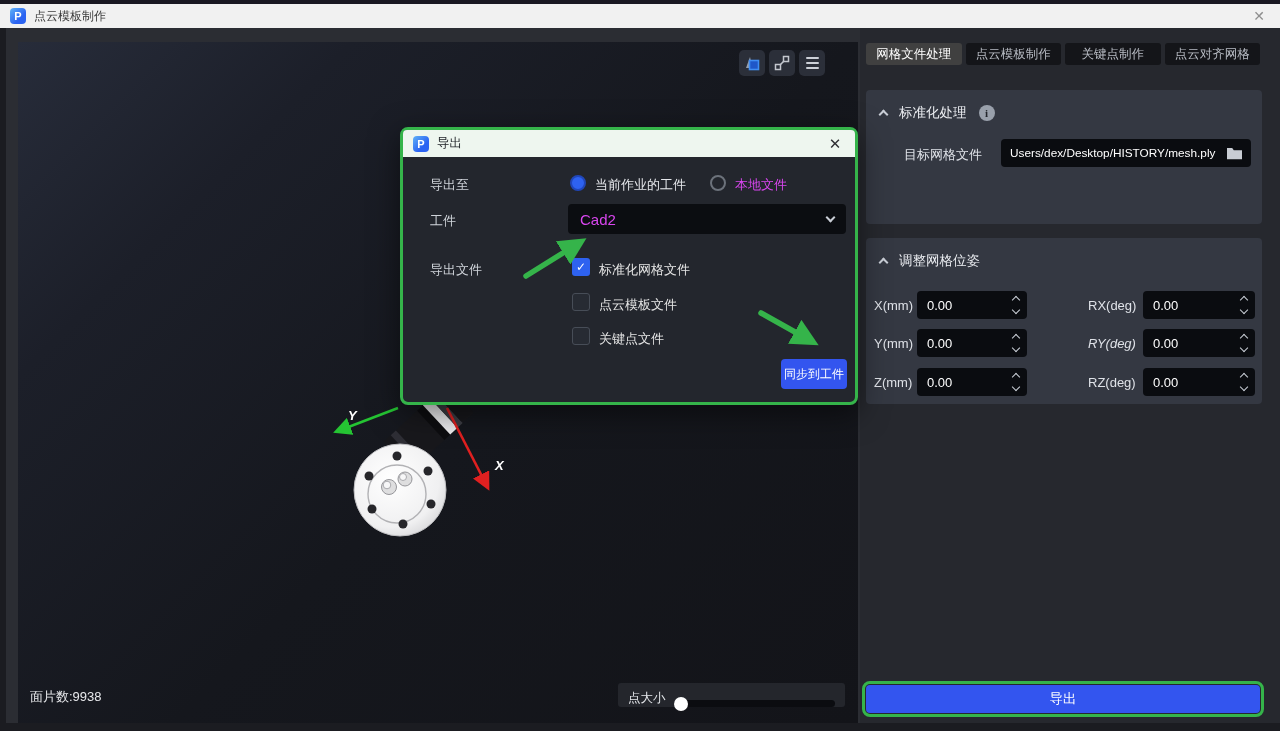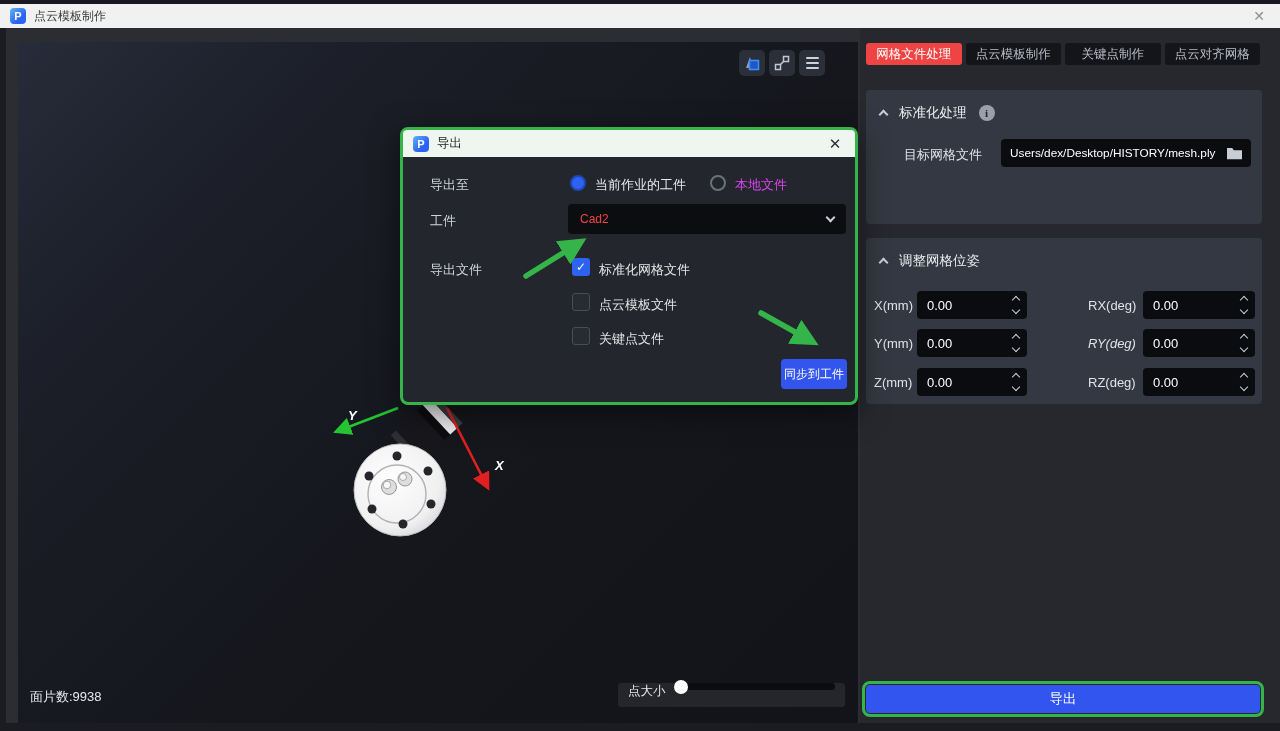--- a/index.html
+++ b/index.html
@@ -26,60 +26,60 @@
     background:linear-gradient(135deg,#272c3a 0%,#1c1f29 22%,#15171d 55%,#131419 100%); }
   .vp-toolbar { position:absolute; top:8px; right:33px; display:flex; gap:4px; }
   .vp-btn { width:26px; height:26px; border-radius:5px; background:#2b2f39; display:flex;
     align-items:center; justify-content:center; }
   .ham { display:flex; flex-direction:column; gap:2.5px; }
   .ham span { display:block; width:13px; height:2.5px; background:#cdd1d8; border-radius:1px; }
 
   .face-count { position:absolute; left:12px; top:646px; font-size:13px; color:#e8e9ec; }
 
   .slider-box { position:absolute; left:600px; top:641px; width:227px; height:24px; background:#24262c;
-    border-radius:3px; display:flex; align-items:flex-start; padding:0 10px; }
+    border-radius:3px; display:flex; align-items:flex-end; padding:0 10px; }
   .slider-label { font-size:12.5px; color:#e6e8ec; margin-right:8px; white-space:nowrap; }
   .slider-track { position:relative; flex:1; height:7px; background:#0b0c10; border-radius:4px; }
   .slider-knob { position:absolute; left:0px; top:-3.5px; width:14px; height:14px; background:#ffffff;
     border-radius:50%; }
 
   
   .dialog { position:absolute; left:400px; top:99px; width:458px; height:278px; background:#23262d;
     border:3px solid #35b44a; border-radius:8px; box-shadow:0 8px 30px rgba(0,0,0,.5); }
   .dlg-titlebar { height:27px; background:#eef6ef; border-radius:4px 4px 0 0; display:flex;
     align-items:center; padding:0 10px; }
   .dlg-title { margin-left:8px; font-size:12.5px; color:#23262b; }
   .dlg-close { margin-left:auto; font-size:15px; color:#2f2f33; width:20px; text-align:center; }
   .dlg-label { position:absolute; font-size:13px; color:#cfd3d9; }
   .radio { position:absolute; width:16px; height:16px; border-radius:50%; }
   .radio.sel { background:#2e62f0; border:2px solid #2046b8; }
   .radio.unsel { background:#23262d; border:2px solid #6c727b; }
   .dropdown { position:absolute; left:165px; top:74px; width:278px; height:30px; background:#0b0d11;
     border-radius:4px; display:flex; align-items:center; padding:0 12px; }
-  .dropdown-text { font-size:12px; color:#ef4444;text-align:right; }
+  .dropdown-text { font-size:15px; color:#d946ef;text-align:right; }
   .chv { display:inline-block; width:7px; height:7px; border-left:2px solid #c9ced6;
     border-top:2px solid #c9ced6; }
   .chv.down { transform:rotate(225deg); }
   .chv.up { transform:rotate(45deg); }
   .dd-chv { margin-left:auto; margin-top:-3px; }
   .checkbox { position:absolute; width:18px; height:18px; border-radius:3px; display:flex;
     align-items:center; justify-content:center; font-size:12px; color:#fff; }
   .checkbox.on { background:#2e62f0; }
   .checkbox.off { background:#272b33; border:1.5px solid #474d57; }
   .chk-label { position:absolute; font-size:13px; color:#e5e5e5; }
   .sync-btn { position:absolute; left:378px; top:229px; width:66px; height:30px; background:#3355ef;
     border-radius:4px; color:#fff; font-size:12px; display:flex; align-items:center; justify-content:center; }
   .dlg-arrows { position:absolute; left:0; top:0; width:452px; height:272px; pointer-events:none; }
 
   
   .panel { position:absolute; left:860px; top:0; width:420px; height:703px; background:#26282e; }
   .tabbar { position:absolute; left:6px; top:15px; width:394px; height:22px; display:flex; gap:4px; }
   .tab { flex:1; display:flex; align-items:center; justify-content:center; font-size:12.5px;
     border-radius:3px; }
-  .tab.active { background:#ef4444; color:#ffffff; }
+  .tab.active { background:#404040; color:#ffffff; }
   .tab.idle { background:#141519; color:#b9bdc5; }
 
   .card { position:absolute; left:6px; width:396px; background:#343842; border-radius:4px;padding-left:39px; }
   .card1 { top:62px; height:134px; }
   .card2 { top:210px; height:166px; }
   .card-head { position:absolute; left:14px; top:14px; display:flex; align-items:center; gap:12px; }
   .card-title { font-size:13.5px; color:#eceef2; }
   .info-icon { width:16px; height:16px; border-radius:50%; background:#99a0ab; color:#23262c;
     font-size:11px; font-weight:bold; display:flex; align-items:center; justify-content:center;
     font-family:"Liberation Serif",serif; }

